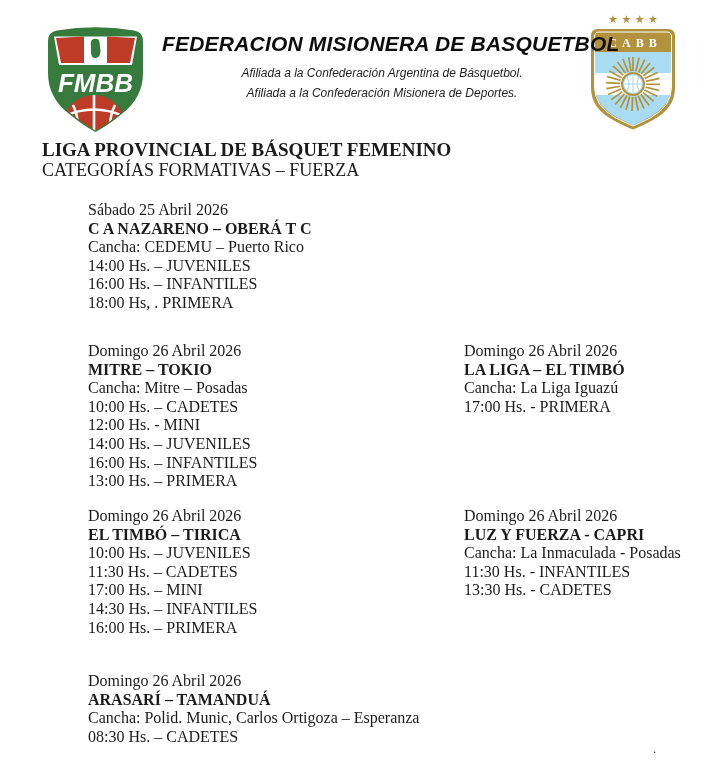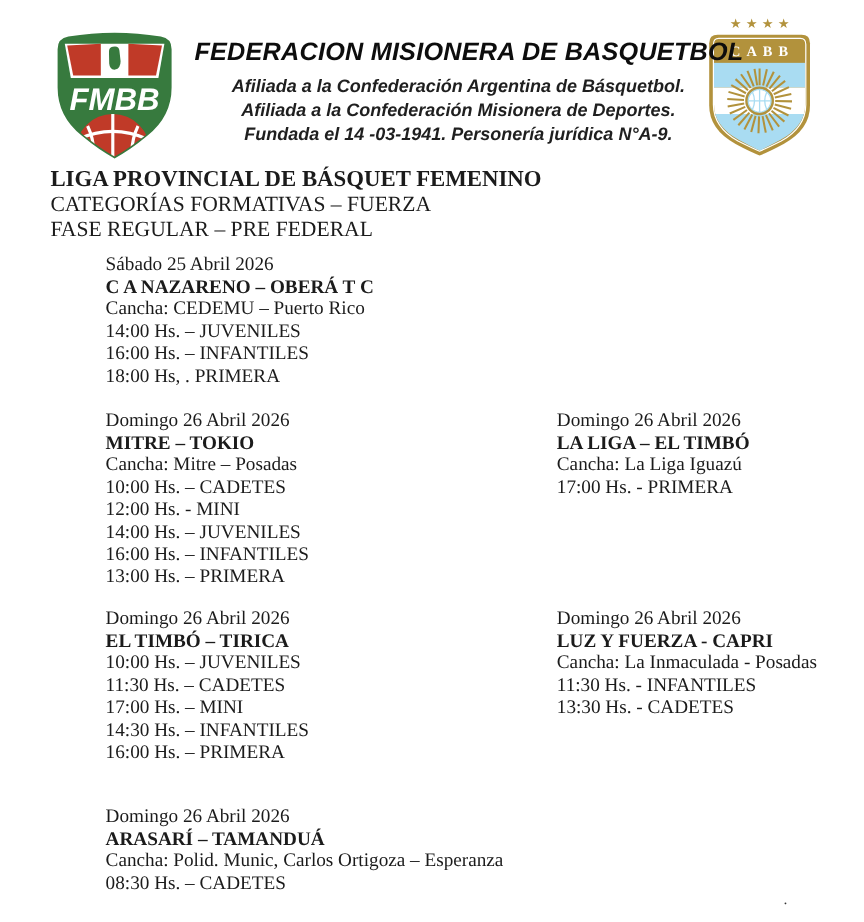--- a/index.html
+++ b/index.html
@@ -19,34 +19,34 @@
   .header-text {
     position:absolute; left:162px; top:31px; width:440px;
     text-align:center; font-family:"Liberation Sans", sans-serif;
   }
   .org-title {
     font-size:21px; font-weight:bold; font-style:italic;
     color:#0d0d0d; white-space:nowrap; line-height:25px; letter-spacing:0.2px;
   }
   .org-subs { margin-top:7px; }
   .org-sub {
-    font-size:15px; font-style:italic; color:#1f1f1f;
-    line-height:20px; white-space:nowrap;font-weight:bold;
+    font-size:12px; font-style:italic; color:#1f1f1f;
+    line-height:20px; white-space:nowrap;
   }
 
   
   .comp { position:absolute; left:42px; top:139px; width:668px; }
   .comp-title { font-size:19px; font-weight:bold; line-height:21px; white-space:nowrap; }
   .comp-line  { font-size:18px; line-height:21px; white-space:nowrap; }
 
   
   .block { position:absolute; font-size:16px; line-height:18.6px; }
   .block div { white-space:nowrap; }
   .teams { font-weight:bold; }
-  .b0 { left:88px;  top:212px; }
+  .b0 { left:88px;  top:201px; }
   .b1 { left:88px;  top:342px; }
   .b2 { left:464px; top:342px; }
   .b3 { left:88px;  top:507px; }
   .b4 { left:464px; top:507px; }
   .b5 { left:88px;  top:672px; }
 
   .footer-mark {
     position:absolute; left:653px; top:742px;
     font-size:13px; line-height:13px; color:#333;
   }
@@ -134,28 +134,26 @@
       </g>
     </g>
     <text x="52" y="39" text-anchor="middle" fill="#ffffff" font-family="Liberation Serif, serif" font-size="12" font-weight="bold" letter-spacing="5">CABB</text>
   </svg>
 
   <div class="header-text">
     <div class="org-title">FEDERACION MISIONERA DE BASQUETBOL</div>
     <div class="org-subs">
       <div class="org-sub">Afiliada a la Confederación Argentina de Básquetbol.</div>
       <div class="org-sub">Afiliada a la Confederación Misionera de Deportes.</div>
-      <div class="org-sub">Fundada el 14 -03-1941. Personería jurídica N°A-9.</div>
     </div>
   </div>
 
   <div class="comp">
     <div class="comp-title">LIGA PROVINCIAL DE BÁSQUET FEMENINO</div>
     <div class="comp-line">CATEGORÍAS FORMATIVAS – FUERZA</div>
-    <div class="comp-line">FASE REGULAR – PRE FEDERAL</div>
   </div>
 
   <div class="block b0">
     <div class="date">Sábado 25 Abril 2026</div>
     <div class="teams">C A NAZARENO – OBERÁ T C</div>
     <div class="venue">Cancha: CEDEMU – Puerto Rico</div>
     <div class="time">14:00 Hs. – JUVENILES</div>
     <div class="time">16:00 Hs. – INFANTILES</div>
     <div class="time">18:00 Hs, . PRIMERA</div>
   </div>

